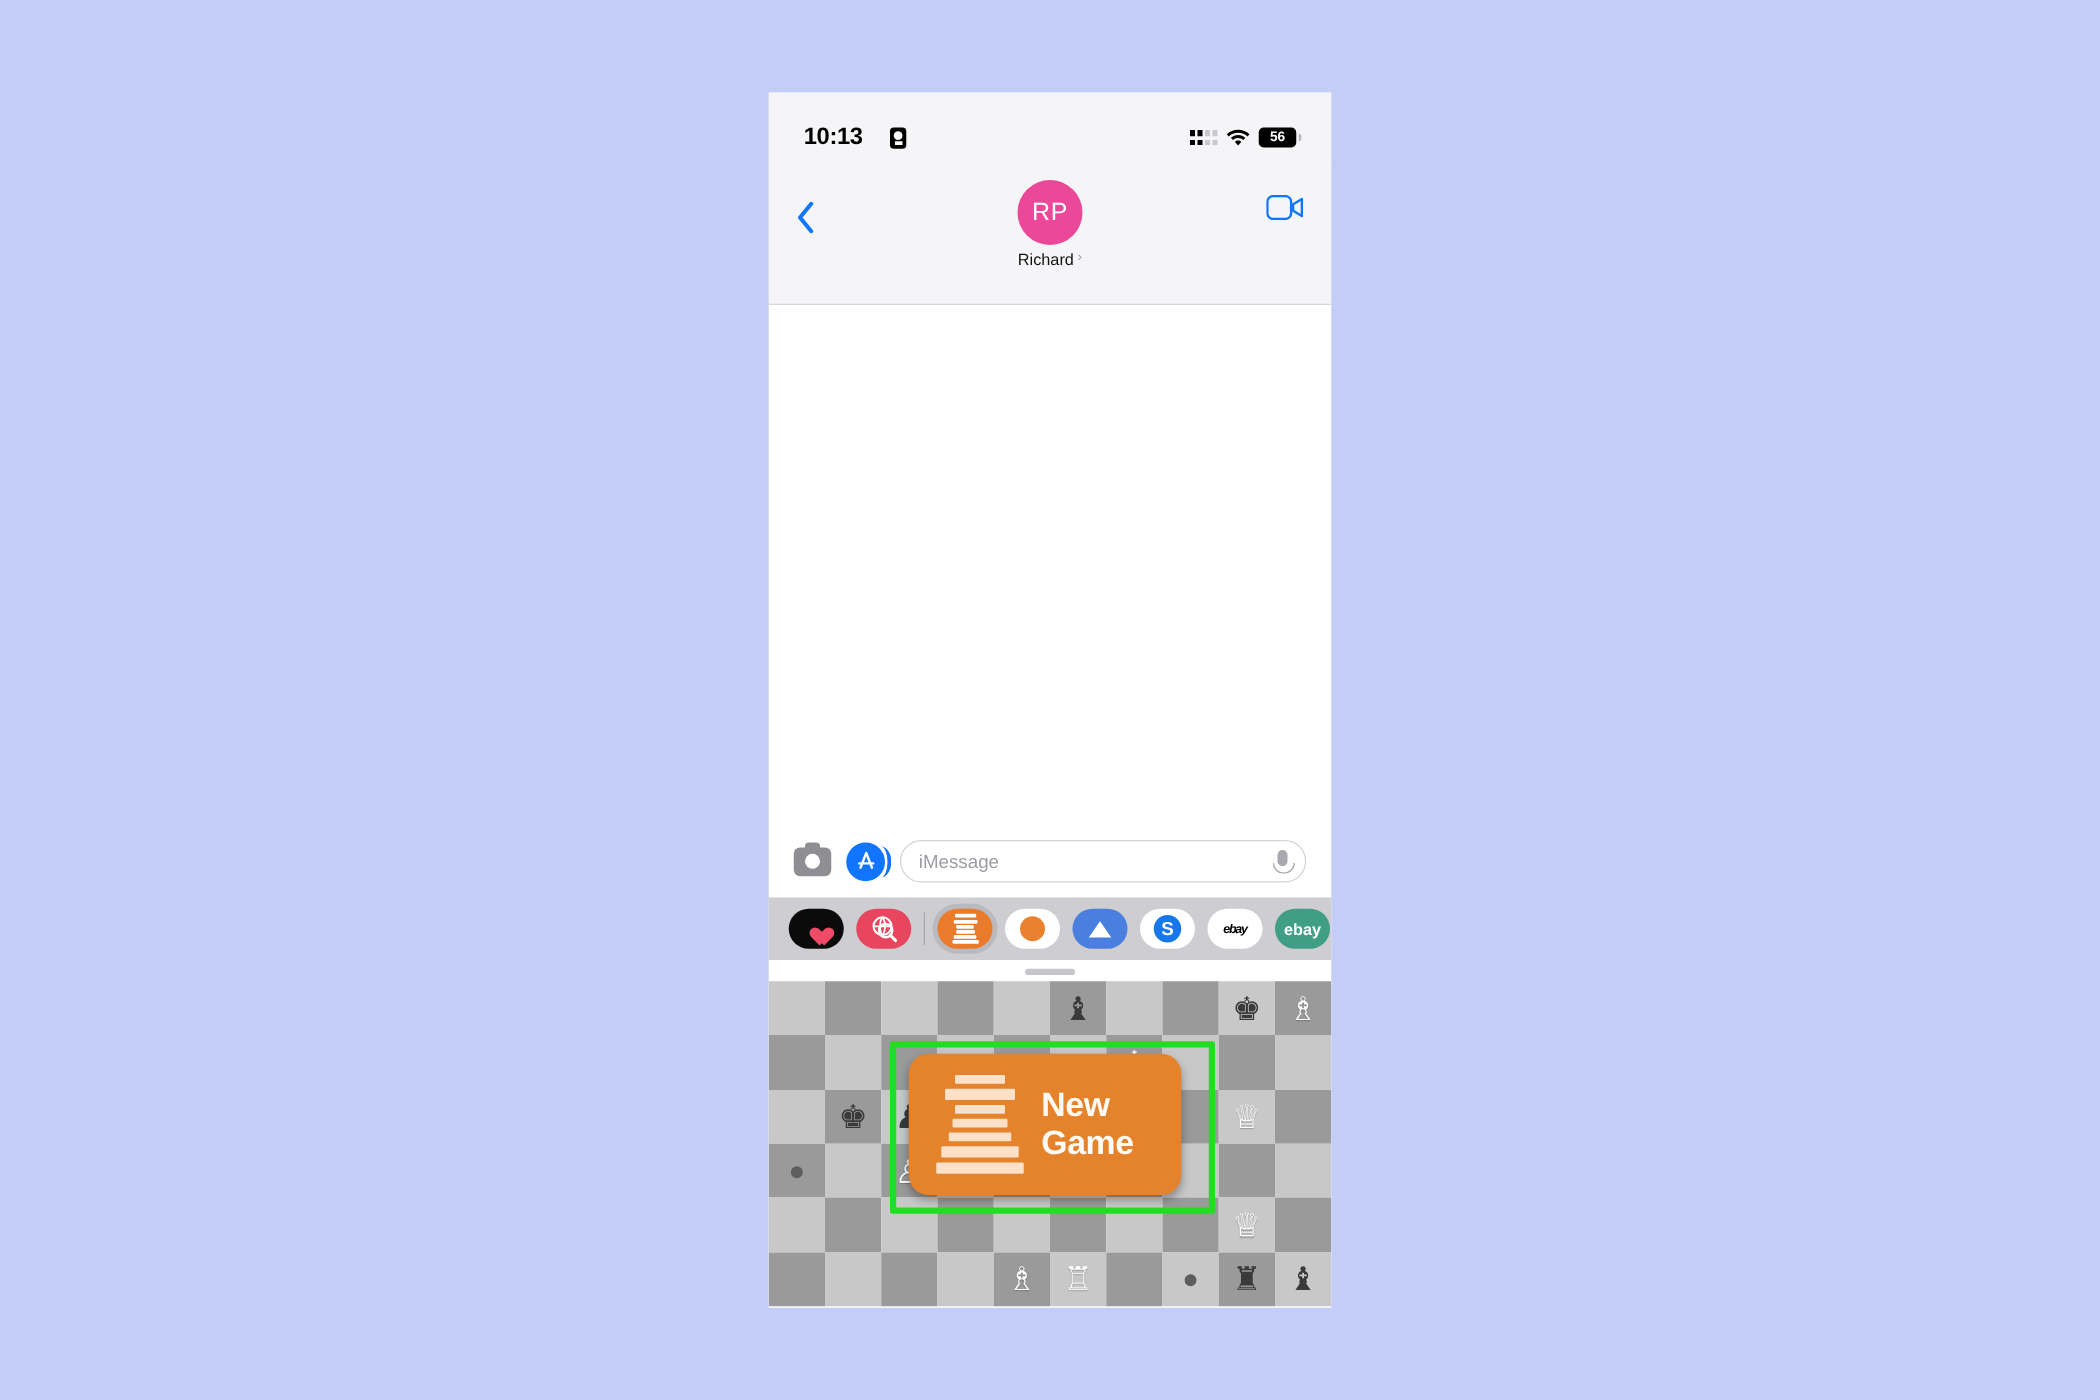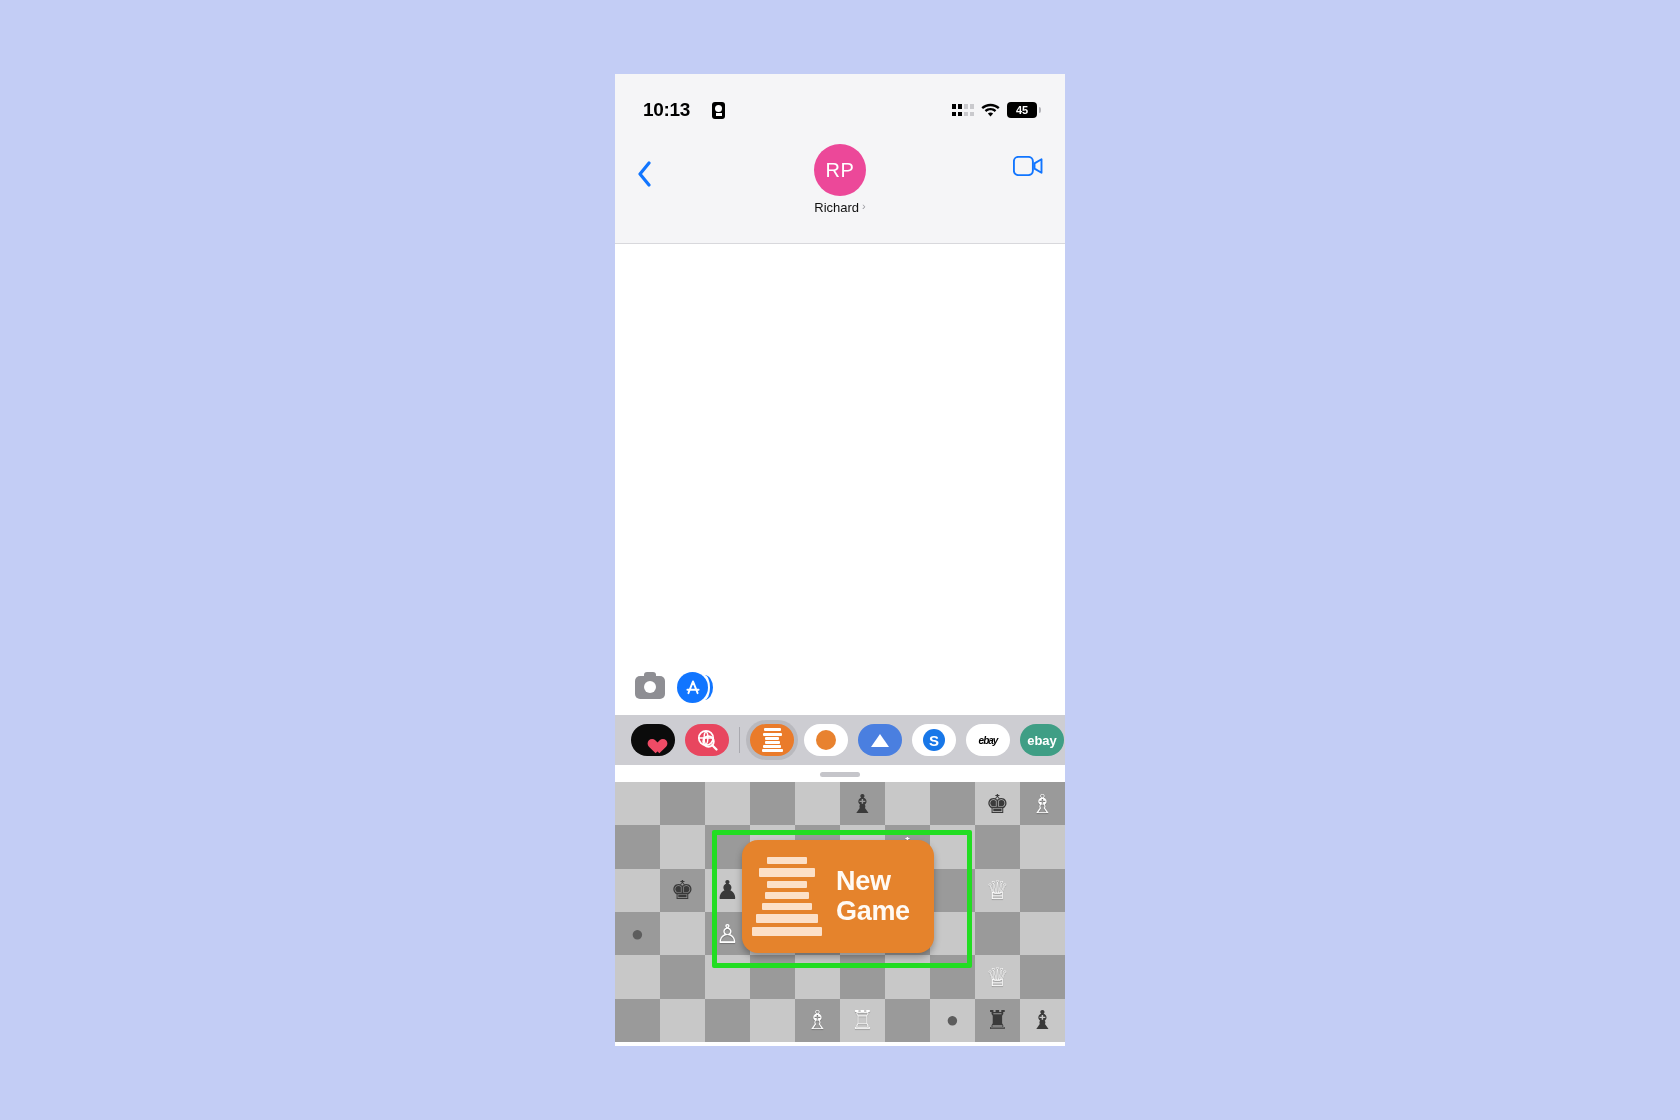--- a/index.html
+++ b/index.html
@@ -230,27 +230,27 @@
   #newgame-highlight {
     position: absolute;
     left: 97px; top: 65px;
     width: 260px; height: 138px;
     border: 5px solid #22dd22;
     border-radius: 2px;
     z-index: 6;
   }
   #newgame-button {
     position: absolute;
-    left: 127px; top: 75px;
-    width: 192px; height: 113px;
+    left: 112px; top: 75px;
+    width: 218px; height: 113px;
     background: #e5832c;
     border-radius: 16px;
     box-shadow: 0 4px 7px rgba(0,0,0,.30);
     display: flex; align-items: center; gap: 14px;
-    padding-left: 10px;
+    padding-left: 22px;
     z-index: 7;
   }
   #newgame-rook {
     display:flex; flex-direction:column; align-items:center; gap:4px;
     flex:none;
   }
   #newgame-rook i { display:block; background:#fce0c8; border-radius:1px; }
   #newgame-label {
     color:#fffaf4; font-size: 27px; font-weight: bold;
     line-height: 1.08; letter-spacing: -0.3px;
@@ -284,21 +284,21 @@
           <i class="dim"></i>
       </span>
       <span class="wifi-icon">
         <svg width="19" height="14" viewBox="0 0 19 14">
           <path d="M9.5 3.2C12.4 3.2 15 4.3 17 6.1L18.6 4.3C16.2 2.1 13 0.8 9.5 0.8S2.8 2.1 0.4 4.3L2 6.1C4 4.3 6.6 3.2 9.5 3.2Z" fill="#000"></path>
           <path d="M9.5 7.3C11.1 7.3 12.6 7.9 13.7 9L15.3 7.2C13.8 5.8 11.8 4.9 9.5 4.9S5.2 5.8 3.7 7.2L5.3 9C6.4 7.9 7.9 7.3 9.5 7.3Z" fill="#000"></path>
           <path d="M9.5 13.4L12.1 10.4C11.4 9.8 10.5 9.4 9.5 9.4S7.6 9.8 6.9 10.4L9.5 13.4Z" fill="#000"></path>
         </svg>
       </span>
       <span class="battery">
-        <span>45</span>
+        <span>56</span>
       </span>
     </div>
   </div>
 
   <div id="nav-header">
     <div id="back-button">
       <svg width="15" height="26" viewBox="0 0 15 26">
         <polyline points="12,2 3,13 12,24" fill="none" stroke="#1175ff" stroke-width="3.2" stroke-linecap="round" stroke-linejoin="round"></polyline>
       </svg>
     </div>
@@ -321,20 +321,24 @@
 
   <div id="conversation" style="height:420px;"></div>
 
   <div id="input-bar">
     <span class="camera-icon"></span>
     <span class="appstore-icon">
       <svg width="18" height="18" viewBox="0 0 18 18">
         <path d="M9 2.4 L13.6 14.2 M9 2.4 L4.4 14.2 M3.4 10.7 H14.6" stroke="#fff" stroke-width="1.9" stroke-linecap="round" fill="none"></path>
       </svg>
     </span>
+    <div id="message-field">
+      <span>iMessage</span>
+      <span class="mic-icon"></span>
+    </div>
   </div>
 
   <div id="app-drawer">
     <div class="app-icon" style="background:#0b0b0b;">
       <span class="heart-shape"></span>
     </div>
     <div class="app-icon" style="background:#e8465f;">
       <span class="globe-mag">
         <svg width="24" height="24" viewBox="0 0 24 24">
           <circle cx="11" cy="10" r="7.2" fill="none" stroke="#fff" stroke-width="1.7"></circle>

